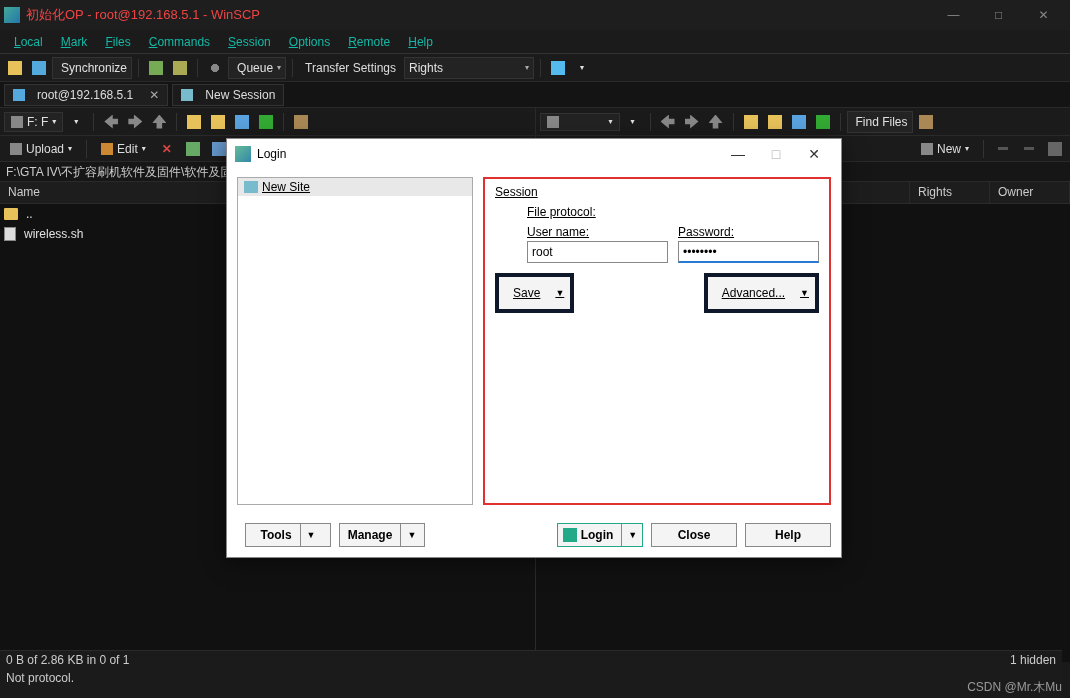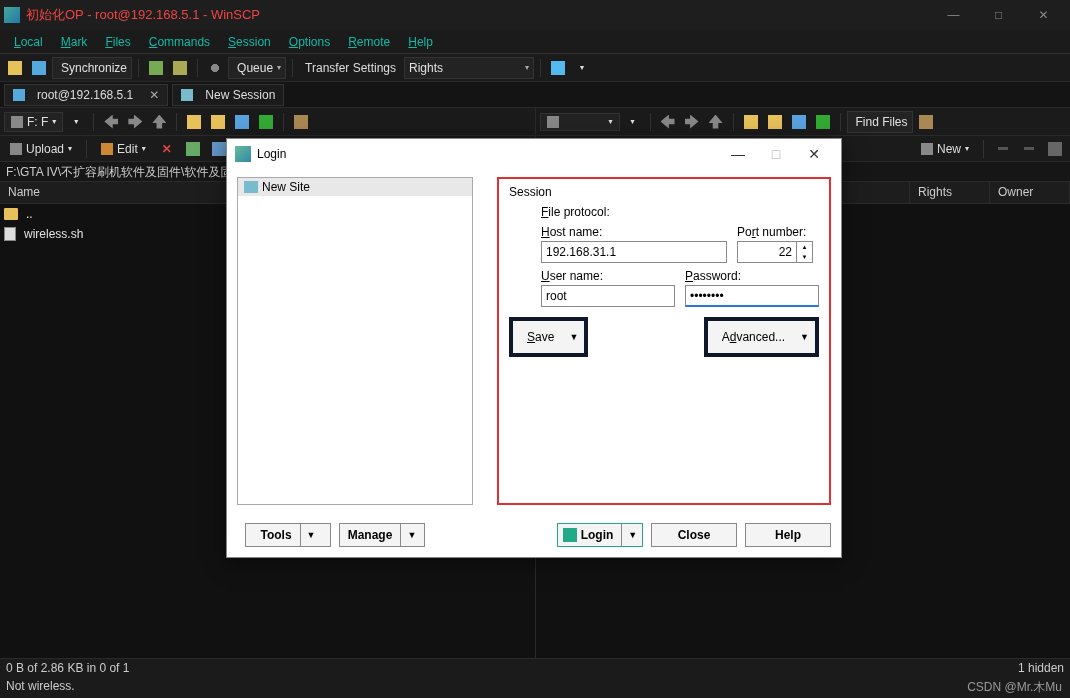--- a/index.html
+++ b/index.html
@@ -57,31 +57,31 @@
 .listhead { display:flex; height:22px; background:#1d1d1d; border-bottom:1px solid #2a2a2a;}
 .listhead .col { padding:3px 8px; border-right:1px solid #2a2a2a; color:#ccc;}
 .listbody { flex:1; overflow:hidden;}
 .frow { display:flex; align-items:center; height:20px; padding:0 4px; gap:4px;}
 .frow .fname{flex:1; padding-left:4px;}
 .frow .fsize{width:60px; text-align:right; padding-right:10px;}
 .foldico{width:14px;height:12px;background:#e7c15a;border-radius:1px;}
 .fileico{width:12px;height:14px;background:#ddd;border:1px solid #888;}
 
 
-.status { position:absolute; bottom:0; left:0; right:0; height:40px; background:#1b1b1b; border-top:1px solid #2a2a2a; display:flex; flex-direction:column;margin-top:40px;}
+.status { position:absolute; bottom:0; left:0; right:8px; height:48px; background:#1b1b1b; border-top:1px solid #2a2a2a; display:flex; flex-direction:column;margin-top:40px;}
 .statusrow { display:flex; height:18px; align-items:center; padding:0 6px; color:#ccc;}
 .statusrow .r{margin-left:auto;}
 
 
 .dialog { position:absolute; left:226px; top:138px; width:616px; height:420px; background:#fff; color:#000; border:1px solid #888; box-shadow:0 4px 20px rgba(0,0,0,0.5);}
 .dtit { display:flex; align-items:center; height:30px; padding:0 8px;}
 .dtit .dtico{width:16px;height:16px;background:linear-gradient(135deg,#6b9,#38a);margin-right:6px;}
 .dtit .dtxt{flex:1;font-size:12px;}
 .dtit .dwbtn{width:38px;text-align:center;color:#333;font-size:14px;}
-.dbody { position:absolute; top:30px; left:0; right:0; bottom:44px; padding:8px 10px; display:flex; gap:24px;}
+.dbody { position:absolute; top:30px; left:0; right:0; bottom:44px; padding:8px 10px; display:flex; gap:10px;text-decoration:underline;}
 .sitepane { width:236px; border:1px solid #aaa; background:#fff;}
 .siteitem{display:flex;align-items:center;gap:4px;padding:2px 6px;background:#e8e8e8;}
 .siteitem .sico{width:14px;height:12px;background:#7bc;}
 .sesspane { flex:1; border:2px solid #e03030; padding:6px 10px;}
 .sesspane .grp{margin-bottom:6px;margin-left:32px;}
 .sesspane label{display:block;margin-bottom:2px;font-size:12px;}
 .sesspane label .ul{text-decoration:underline;}
 .sesspane select,.sesspane input[type=text],.sesspane input[type=password]{border:1px solid #888;padding:2px 4px;font-size:12px;height:22px;}
 .rowx{display:flex;gap:10px;}
 .hostcol{flex:1;}
@@ -347,21 +347,21 @@
     <div class="listbody"></div>
   </div>
 </div>
 
 <div class="status">
   <div class="statusrow">
     <span>0 B of 2.86 KB in 0 of 1</span>
     <span class="r">1 hidden</span>
   </div>
   <div class="statusrow">
-    <span>Not wireless.</span>
+    <span>Not protocol.</span>
   </div>
 </div>
 
 <div class="dialog">
   <div class="dtit">
     <div class="dtico"></div>
     <div class="dtxt">Login</div>
     <div class="dwbtn">—</div>
     <div class="dwbtn" style="color:#aaa;">□</div>
     <div class="dwbtn">✕</div>
@@ -370,36 +370,20 @@
     <div class="sitepane">
       <div class="siteitem">
         <div class="sico"></div>
         <span>New Site</span>
       </div>
     </div>
     <div class="sesspane">
       <div style="margin-bottom:6px;">Session</div>
       <div class="grp">
         <label><span class="ul">F</span>ile protocol:</label>
-      </div>
-      <div class="rowx grp">
-        <div class="hostcol">
-          <label><span class="ul">H</span>ost name:</label>
-          <input type="text" style="width: 100%;" value="192.168.31.1">
-        </div>
-        <div class="portcol">
-          <label>Po<span class="ul">r</span>t number:</label>
-          <div class="portwrap">
-            <input type="text" value="22" style="">
-            <div class="spin">
-                <div>▴</div>
-                <div>▾</div>
-              </div>
-          </div>
-        </div>
       </div>
       <div class="rowx grp">
         <div style="flex:1;">
           <label><span class="ul">U</span>ser name:</label>
           <input type="text" style="width: 100%;" value="root">
         </div>
         <div style="flex:1;">
           <label><span class="ul">P</span>assword:</label>
           <input type="text" style="width: 100%; border-bottom: 2px solid rgb(42, 122, 212);" value="••••••••">
         </div>

